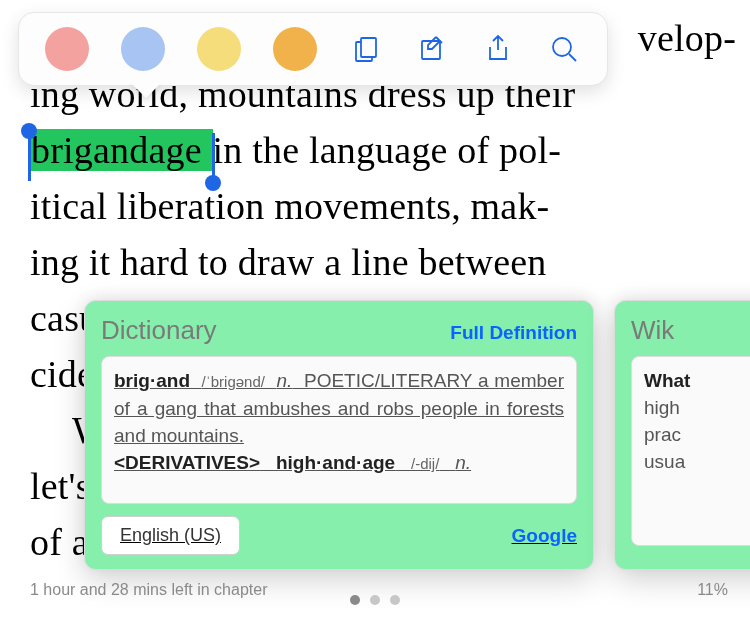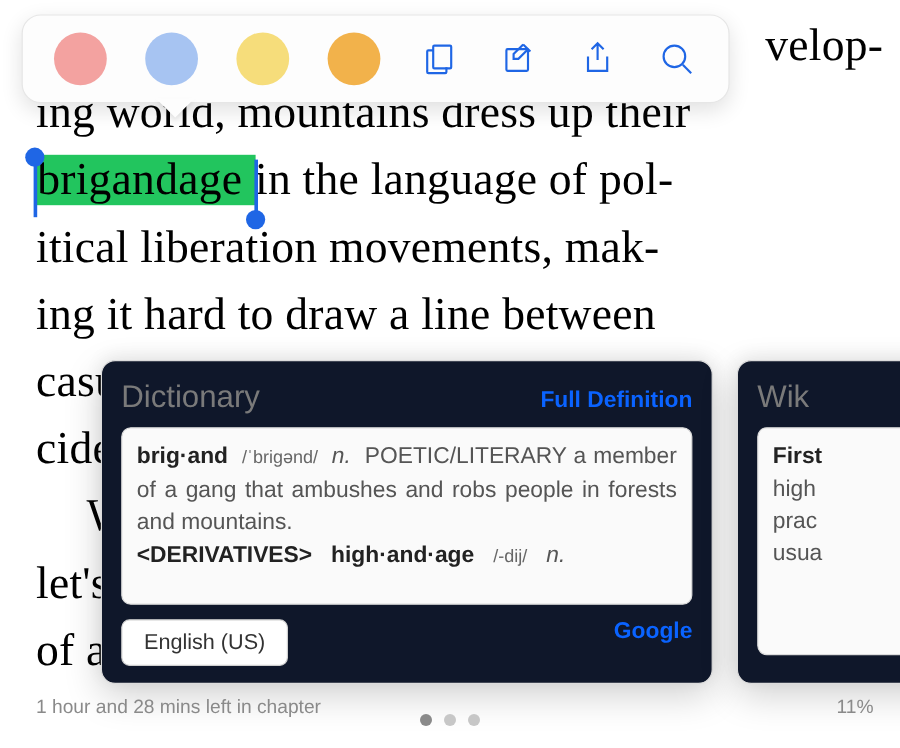--- a/index.html
+++ b/index.html
@@ -67,21 +67,21 @@
     width: 0; height: 0;
     border-left: 16px solid transparent;
     border-right: 16px solid transparent;
     border-top: 16px solid #fdfdfd;
     filter: drop-shadow(0 3px 2px rgba(0,0,0,0.08));
   }
 
   
   .card {
     position: absolute;
-    background: #0f172a;
+    background: #86efac;
     border: 1px solid #dcdcdc;
     border-radius: 12px;
     box-shadow: 0 10px 30px rgba(0,0,0,0.18), 0 -4px 14px rgba(0,0,0,0.06);
     font-family: -apple-system, "Helvetica Neue", Arial, sans-serif;
   }
   .dict-card {
     left: 84px; top: 300px;
     width: 510px; height: 270px;
     padding: 14px 16px 12px 16px;
   }
@@ -91,25 +91,26 @@
   .def-box {
     border: 1px solid #dcdcdc;
     border-radius: 8px;
     background: #fafafa;
     padding: 10px 12px;
     font-size: 19px;
     line-height: 27px;
     color: #555;
     text-align: justify;
     height: 148px;
+    text-decoration: underline;
   }
   .def-box b { color: #222; font-weight: 700; }
   .def-box .pron { font-size: 15px; color: #666; }
   .def-box .pos { font-style: italic; }
-  .dict-footer { display: flex; justify-content: space-between; align-items: flex-start; margin-top: 12px; }
+  .dict-footer { display: flex; justify-content: space-between; align-items: center; margin-top: 12px; text-decoration: underline; }
   .lang-btn {
     border: 1px solid #cfcfcf;
     background: #fff;
     border-radius: 7px;
     padding: 8px 18px;
     font-size: 18px;
     color: #333;
     font-family: inherit;
   }
 
@@ -229,21 +230,21 @@
     </div>
     <div class="dict-footer">
       <button class="lang-btn">English (US)</button>
       <div class="link-blue">Google</div>
     </div>
   </div>
 
   <div class="card wiki-card">
     <div class="wiki-title">Wik</div>
     <div class="wiki-body">
-      <b>First</b><br>
+      <b>What</b><br>
       <span>high</span><br>
       <span>prac</span><br>
       <span>usua</span>
     </div>
   </div>
 
   <div class="footer-left">1 hour and 28 mins left in chapter</div>
   <div class="footer-right">11%</div>
   <div class="page-dots">
     <div class="pd active"></div>

